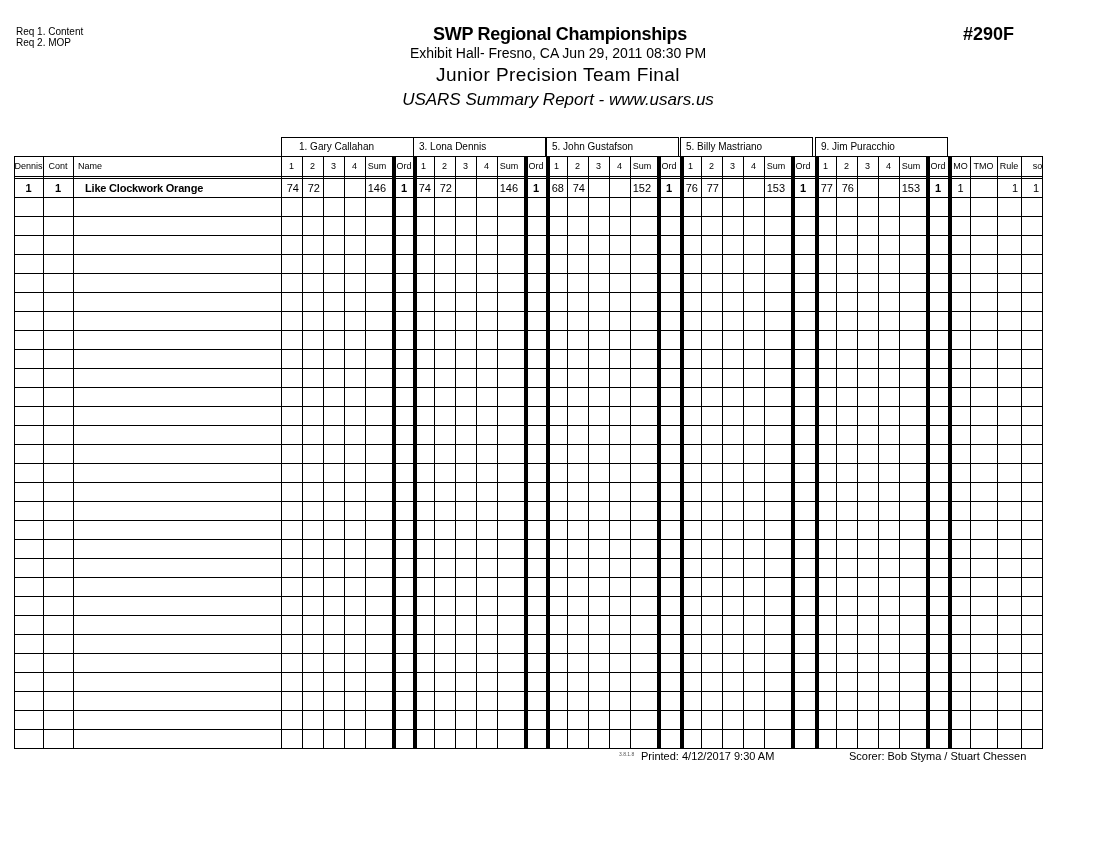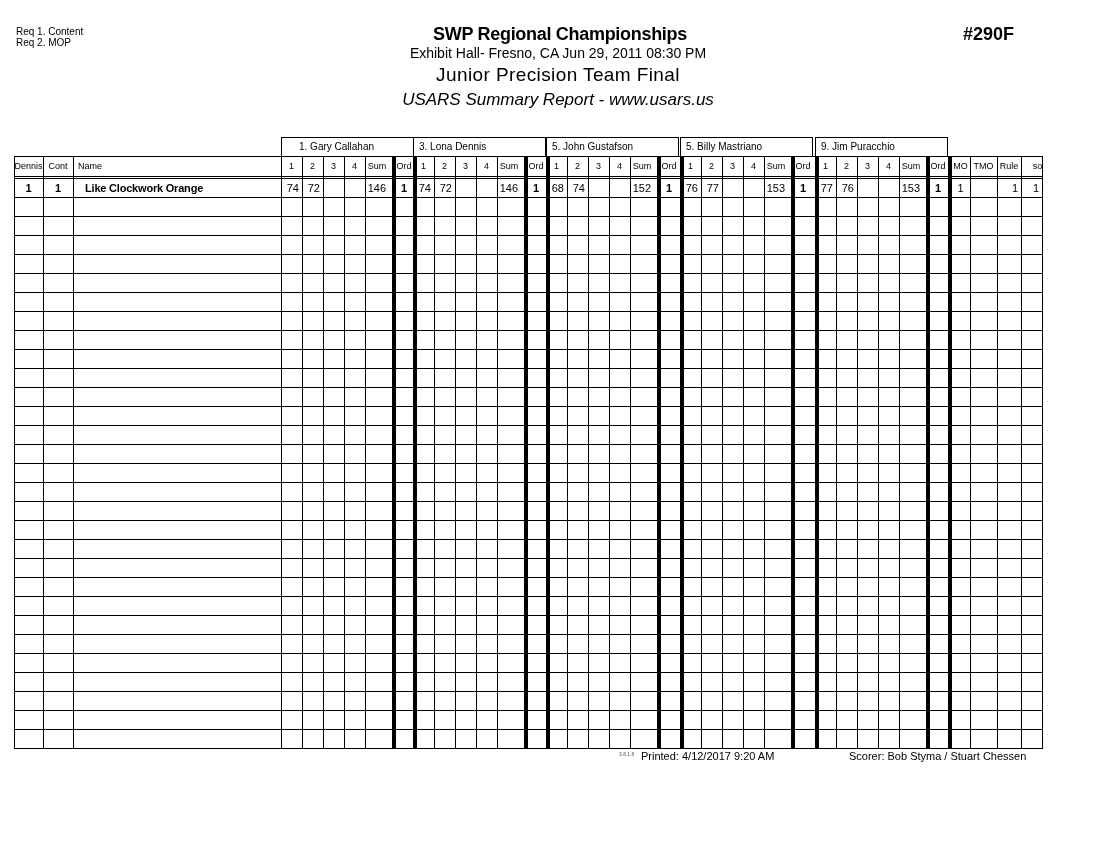--- a/index.html
+++ b/index.html
@@ -217,14 +217,14 @@
       <div class="cell val right" style="left: 899px; top: 179px; width: 24px; height: 18px;">153</div>
       <div class="cell val bold" style="left: 929px; top: 179px; width: 18px; height: 18px;">1</div>
       <div class="cell val" style="left: 951px; top: 179px; width: 19px; height: 18px;">1</div>
       <div class="cell val right" style="left: 970px; top: 179px; width: 27px; height: 18px;"></div>
       <div class="cell val right" style="left: 997px; top: 179px; width: 24px; height: 18px;">1</div>
       <div class="cell val right" style="left: 1021px; top: 179px; width: 21px; height: 18px;">1</div>
     </div>
 </div>
 
 <div class="abs ver">3.8.1.8</div>
-<div class="abs footer" style="left:641px;">Printed:  4/12/2017  9:20 AM</div>
+<div class="abs footer" style="left:641px;">Printed:  4/12/2017  9:30 AM</div>
 <div class="abs footer" style="left:849px;">Scorer:   Bob Styma / Stuart Chessen</div>
 
 </body></html>

